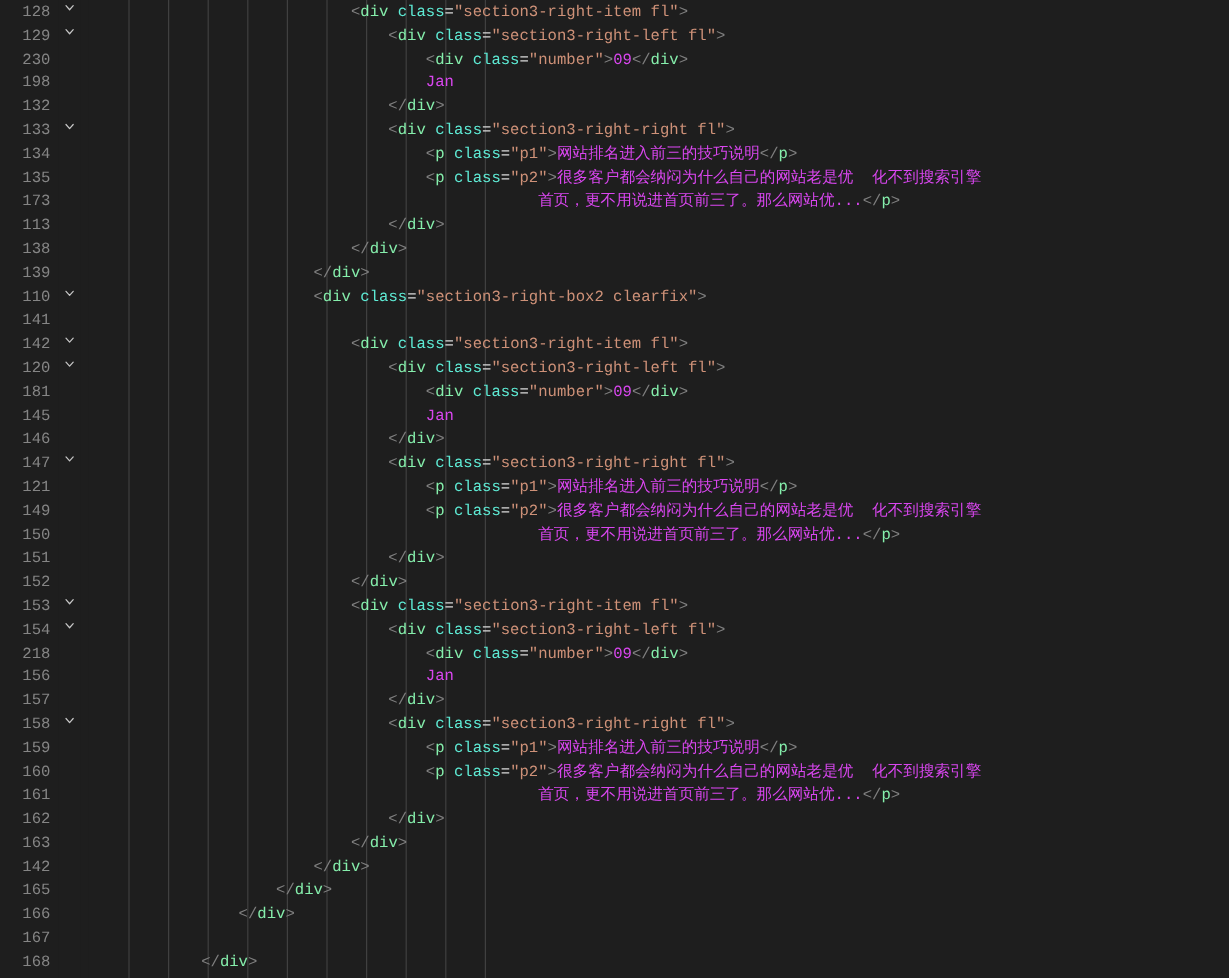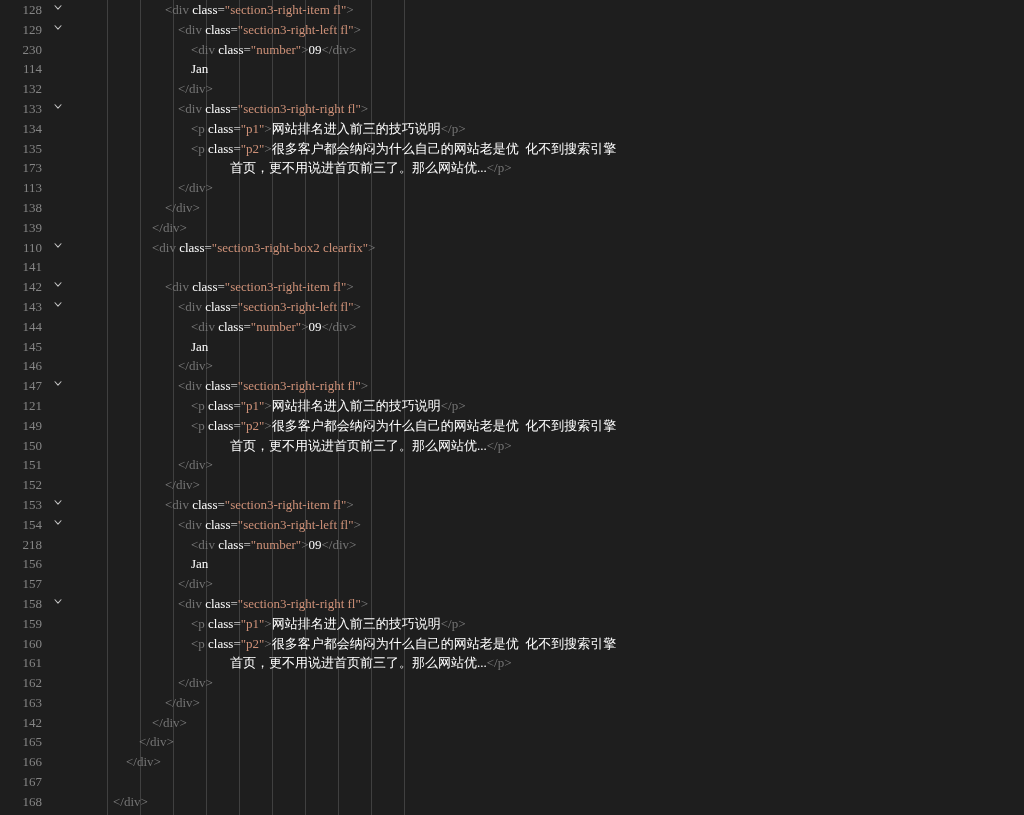--- a/index.html
+++ b/index.html
@@ -9,21 +9,20 @@
     font-size: 13px;
     line-height: 19.8px;
     color: #d4d4d4;
     overflow: hidden;
   }
   .editor {
     display: flex;
     width: 820px;
     height: 815px;
     position: relative;
-    font-family: Liberation Serif, serif;
   }
   .gutter {
     width: 49px;
     background: #1e1e1e;
     text-align: right;
     user-select: none;
     padding-top: 0;
   }
   .ln {
     height: 19.8px;
@@ -66,49 +65,49 @@
     position: absolute;
     top: 0;
     bottom: 0;
     width: 1px;
     background: #404040;
   }
   .g1 { left: 33px; }
   .g2 { left: 66px; }
   
   .br   { color: #808080; }         
-  .tag  { color: #737373; }         
-  .attr { color: #ffffff; }         
+  .tag  { color: #86efac; }         
+  .attr { color: #5eead4; }         
   .eq   { color: #d4d4d4; }
   .str  { color: #ce9178; }         
-  .txt  { color: #ffffff; }
+  .txt  { color: #d946ef; }
   
 </style>
 </head>
 <body>
 
 <div class="editor">
   <div class="gutter" id="gutter">
       <div class="ln">128</div>
       <div class="ln">129</div>
       <div class="ln">230</div>
-      <div class="ln">114</div>
+      <div class="ln">198</div>
       <div class="ln">132</div>
       <div class="ln">133</div>
       <div class="ln">134</div>
       <div class="ln">135</div>
       <div class="ln">173</div>
       <div class="ln">113</div>
       <div class="ln">138</div>
       <div class="ln">139</div>
       <div class="ln">110</div>
       <div class="ln">141</div>
       <div class="ln">142</div>
-      <div class="ln">143</div>
-      <div class="ln">144</div>
+      <div class="ln">120</div>
+      <div class="ln">181</div>
       <div class="ln">145</div>
       <div class="ln">146</div>
       <div class="ln">147</div>
       <div class="ln">121</div>
       <div class="ln">149</div>
       <div class="ln">150</div>
       <div class="ln">151</div>
       <div class="ln">152</div>
       <div class="ln">153</div>
       <div class="ln">154</div>

